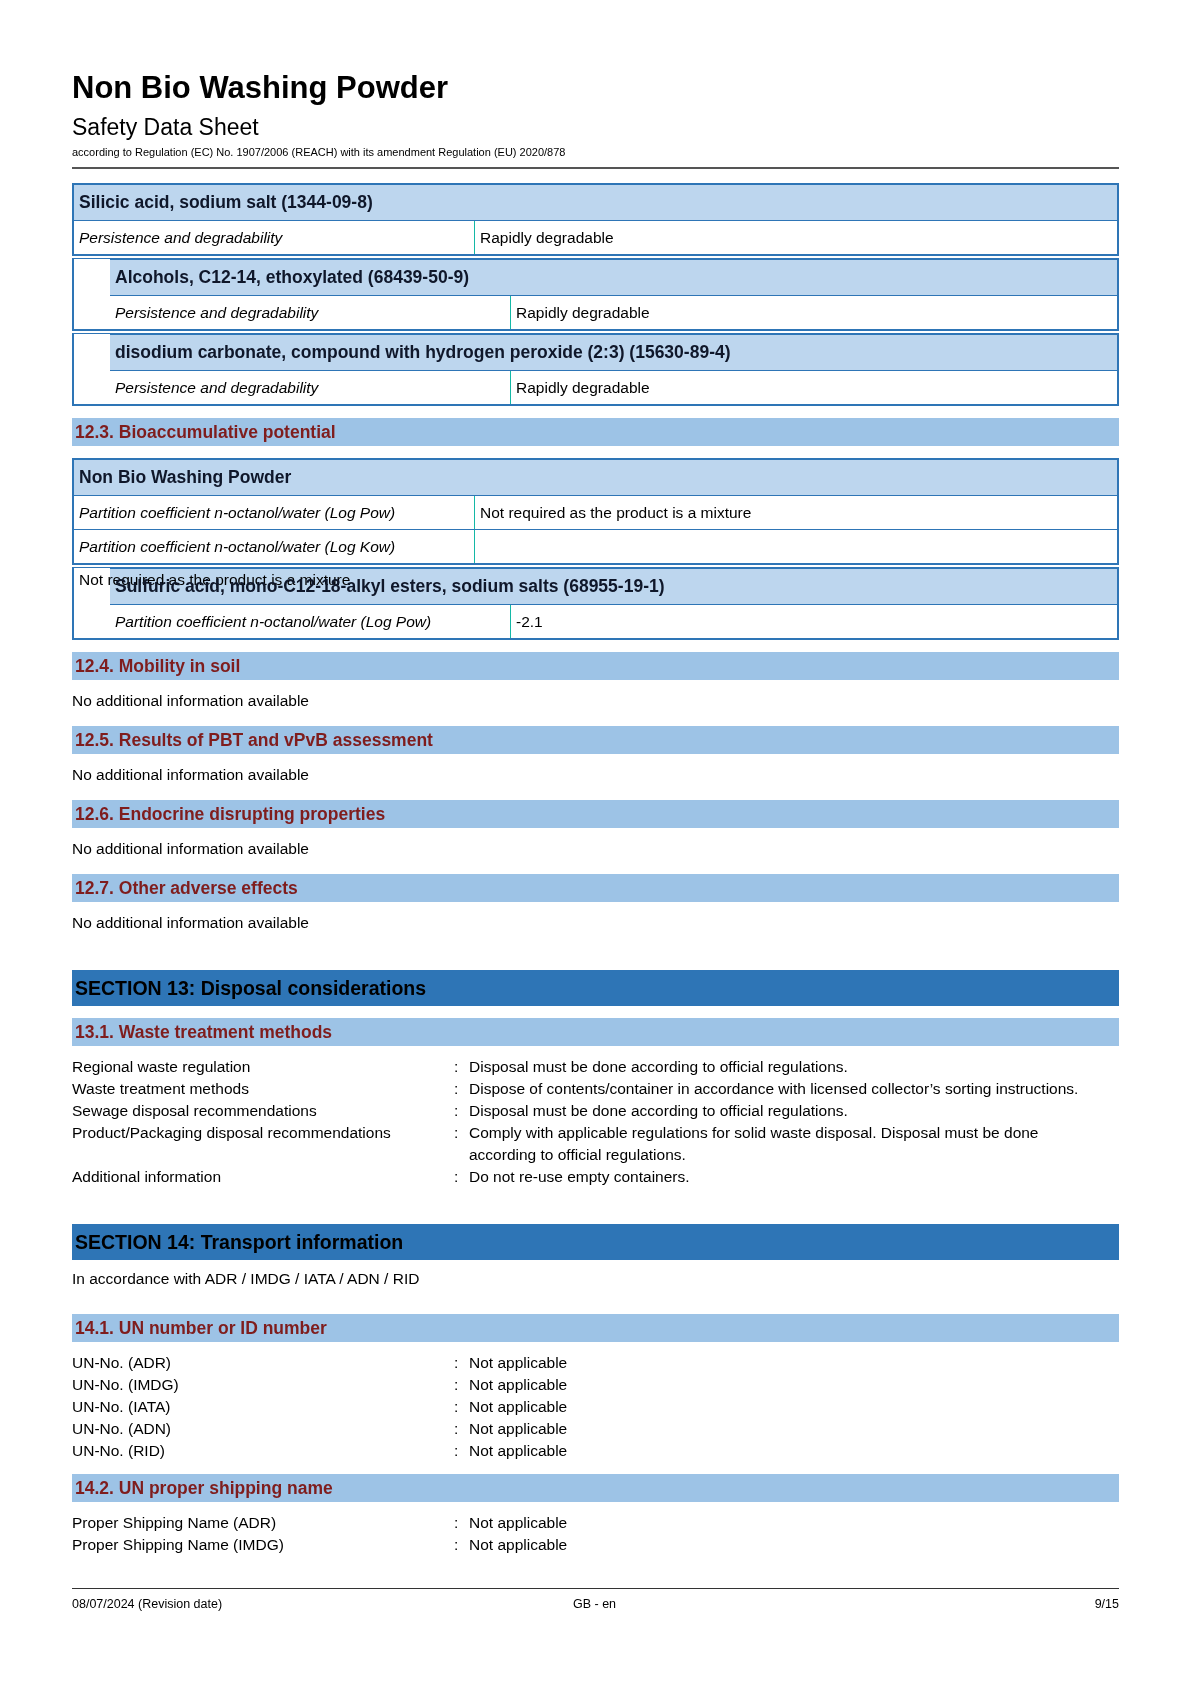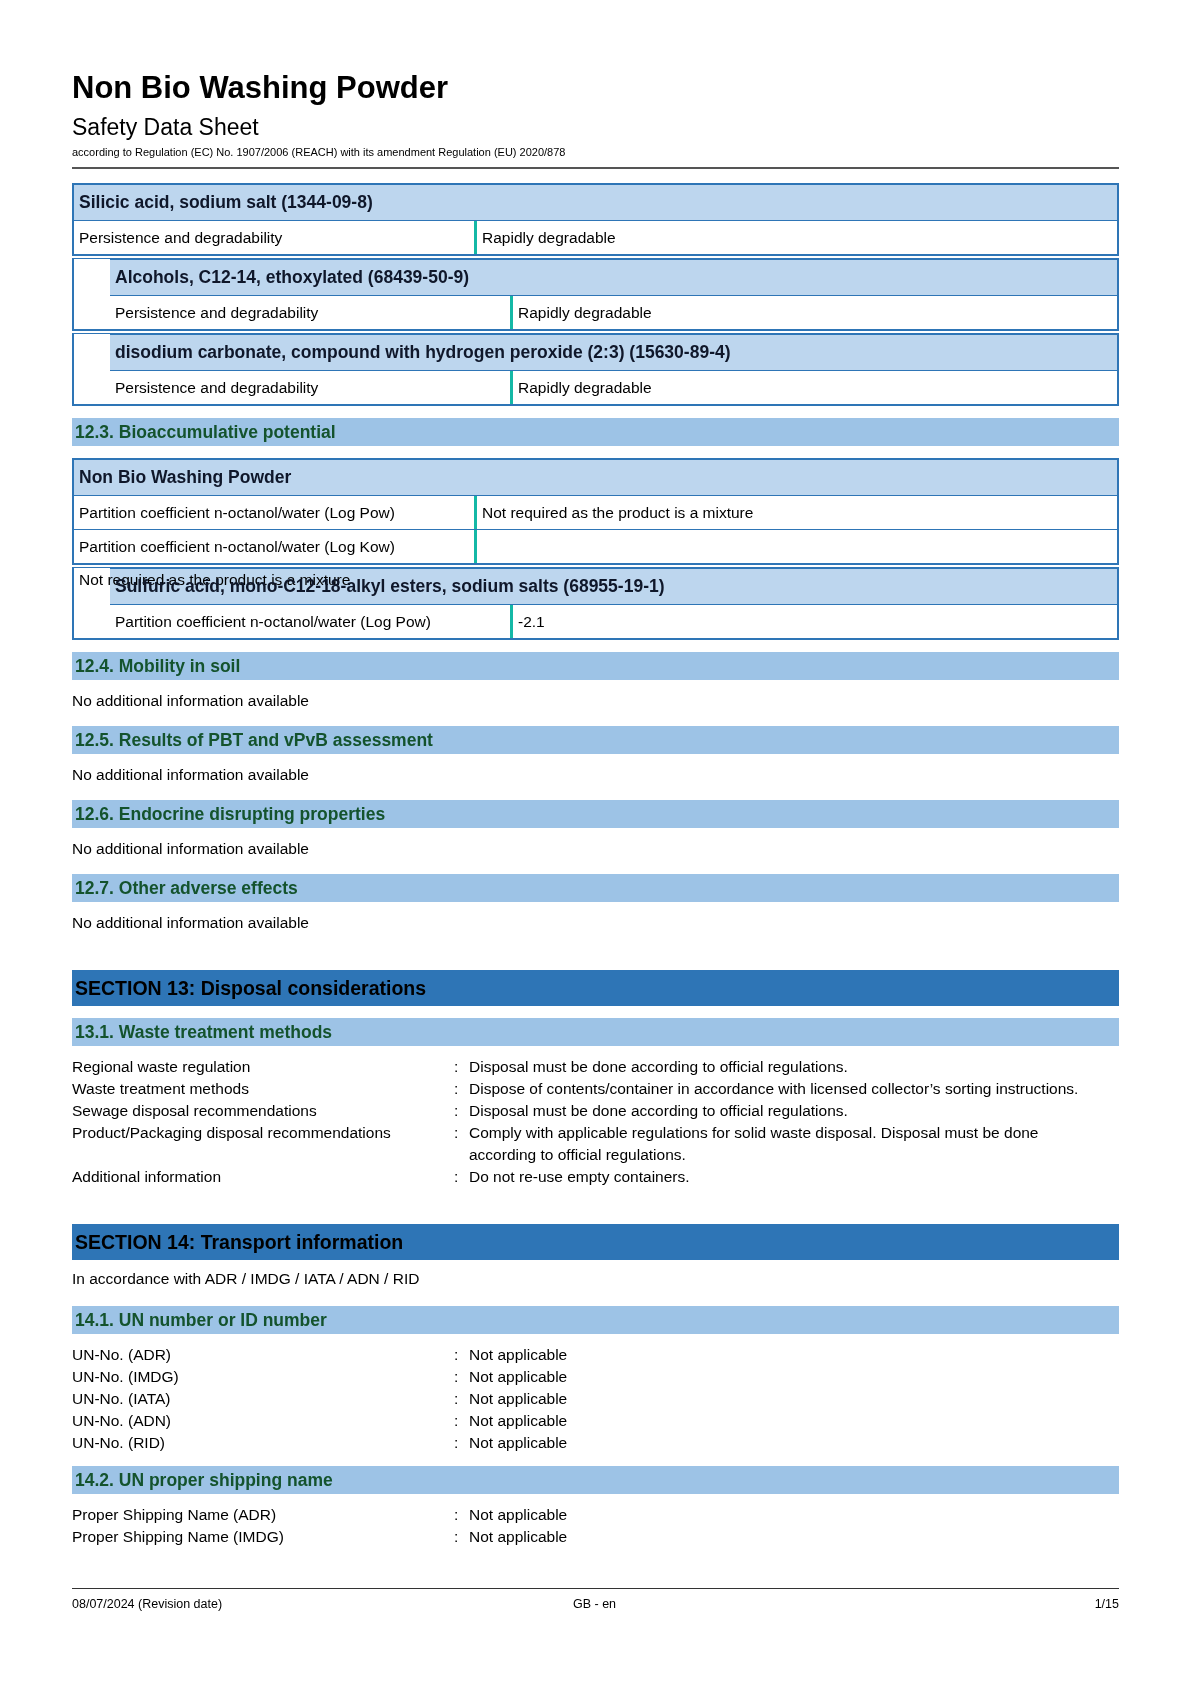--- a/index.html
+++ b/index.html
@@ -18,25 +18,25 @@
   
   .sub-table { border: 2px solid #2e75b6; border-top-width: 1px; margin: 0; }
   .sub-table + .sub-table { margin-top: 2px; padding-left: 36px; }
   .sub-head {
     background: #bdd6ee; color: #0f172a; font-weight: bold; font-size: 17.5px;
     height: 35px; line-height: 35px; padding-left: 5px; border-top: 1px solid #2e75b6;
     border-bottom: 1px solid #2e75b6;
   }
   .sub-row { display: flex; height: 33px; line-height: 33px; font-size: 15.5px; }
   .sub-row + .sub-row { border-top: 1px solid #2e75b6; flex-direction: column; }
-  .sub-row .k { width: 395px; padding-left: 5px; border-right: 3px solid #14b8a6; }
+  .sub-row .k { width: 395px; padding-left: 5px; border-right: 1px solid #14b8a6; font-style: italic; }
   .sub-row .v { flex: 1; padding-left: 5px; }
 
   .subsec {
-    background: #9dc3e6; color: #14532d; font-weight: bold; font-size: 17.5px;
+    background: #9dc3e6; color: #7f1d1d; font-weight: bold; font-size: 17.5px;
     height: 28px; line-height: 28px; padding-left: 3px;
   }
   .section {
     background: #2e75b6; color: #000000; font-weight: bold; font-size: 19.5px;
     height: 36px; line-height: 36px; padding-left: 3px;
   }
   .para { font-size: 15.5px; line-height: 22px; }
 
   .kv { display: flex; font-size: 15.5px; line-height: 22px; }
   .kv .k { width: 382px; }
@@ -143,21 +143,21 @@
       </div>
       <div class="kv">
         <div class="k">Additional information</div>
         <div class="colon">:</div>
         <div class="v">Do not re-use empty containers.</div>
       </div>
     </div>
 
     <div class="section" style="margin-top:36px;">SECTION 14: Transport information</div>
     <div class="para" style="margin-top:8px;">In accordance with ADR / IMDG / IATA / ADN / RID</div>
-    <div class="subsec" style="margin-top:16px;">14.1. UN number or ID number</div>
+    <div class="subsec" style="margin-top:24px;">14.1. UN number or ID number</div>
     <div style="margin-top:10px;">
       <div class="kv">
         <div class="k">UN-No. (ADR)</div>
         <div class="colon">:</div>
         <div class="v">Not applicable</div>
       </div>
       <div class="kv">
         <div class="k">UN-No. (IMDG)</div>
         <div class="colon">:</div>
         <div class="v">Not applicable</div>
@@ -191,15 +191,15 @@
         <div class="colon">:</div>
         <div class="v">Not applicable</div>
       </div>
     </div>
   </div>
 
   <div class="footer-rule"></div>
   <div class="footer">
     <span class="l">08/07/2024 (Revision date)</span>
     <span class="c">GB - en</span>
-    <span class="r">1/15</span>
+    <span class="r">9/15</span>
   </div>
 </div>
 
 </body></html>

